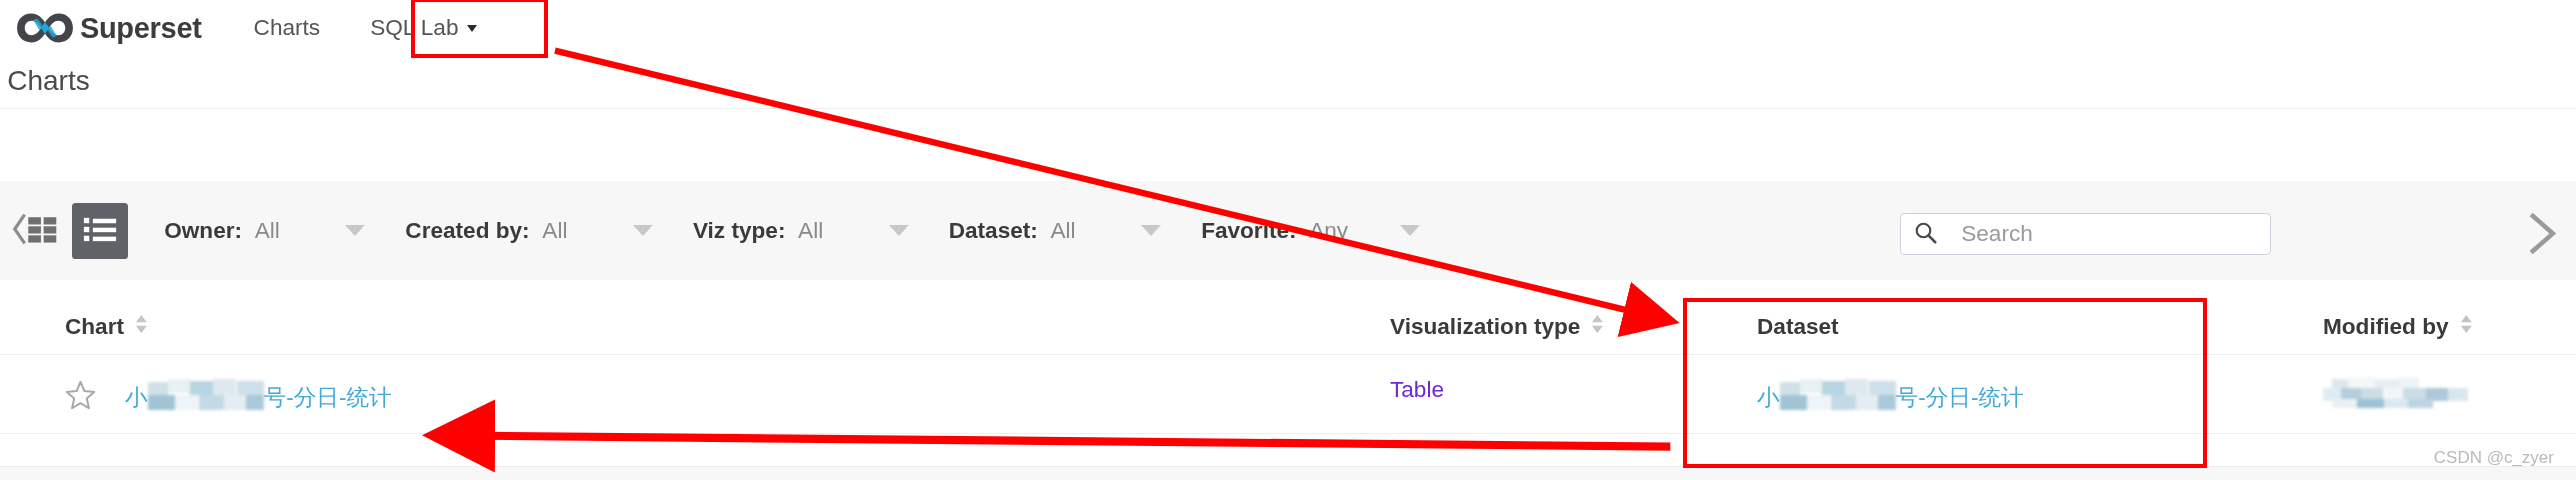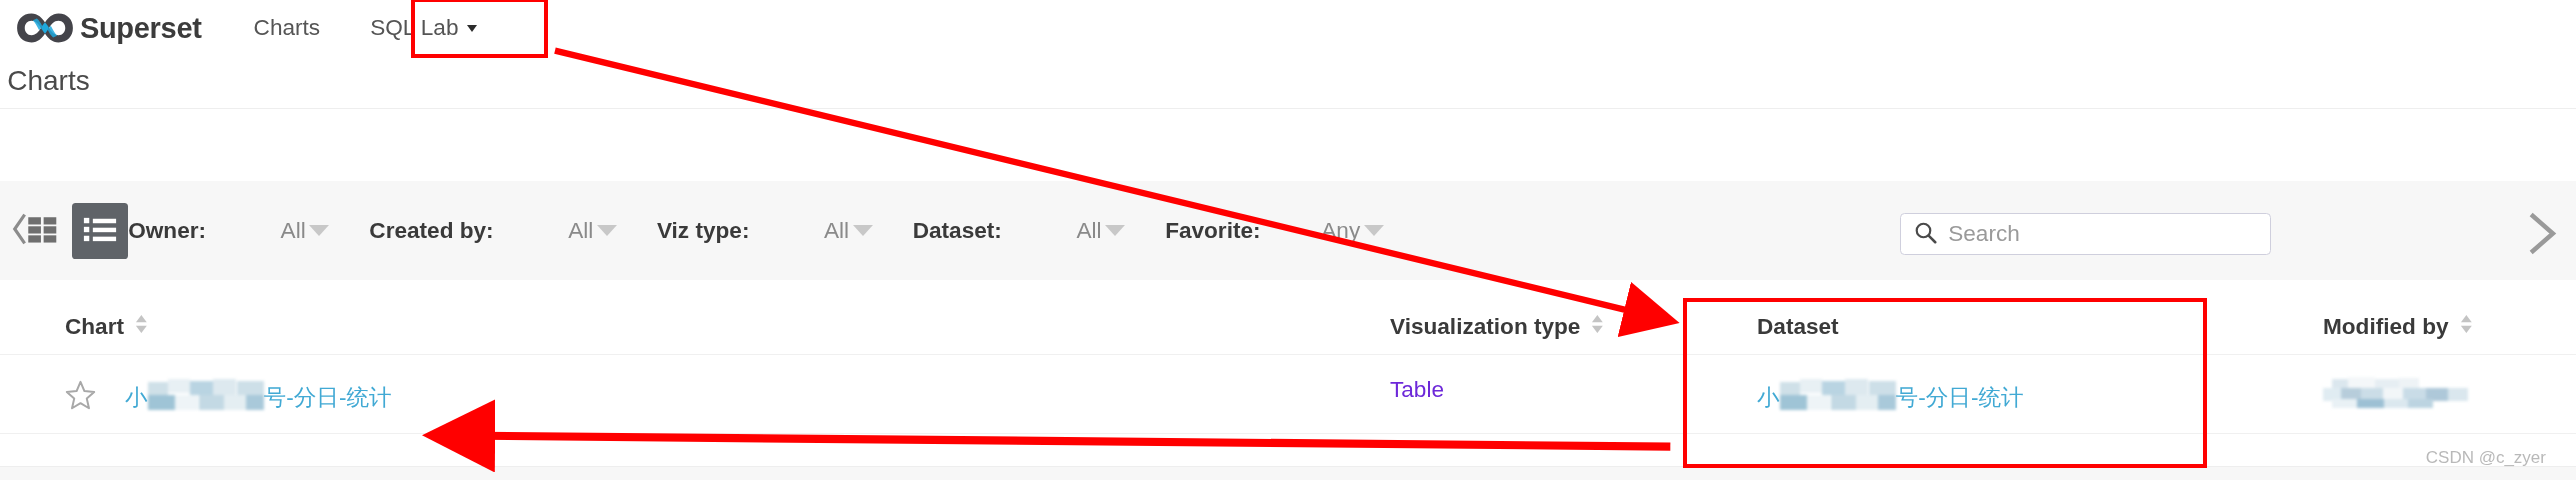--- a/index.html
+++ b/index.html
@@ -107,21 +107,21 @@
     cursor: pointer;
   }
   .toggle-list {
     background: #5f6368;
     border-radius: 3.6px;
     margin-left: 9px;
   }
   .filters {
     display: flex;
     align-items: center;
-    text-align: right;
+    margin-left: 36px;
   }
   .filter {
     display: flex;
     align-items: center;
     margin-right: 40px;
     white-space: nowrap;
   }
   .filter-label {
     font-size: 22.6px;
     font-weight: bold;
@@ -151,21 +151,21 @@
     display: flex;
     align-items: center;
     box-sizing: border-box;
   }
   .search-icon { margin-left: 12.7px; display: block; }
   .search-input {
     border: none;
     outline: none;
     font-size: 22.6px;
     color: #9a9a9a;
-    margin-left: 9px;
+    margin-left: 22px;
     width: 289px;
     font-family: "Liberation Sans", sans-serif;
     background: transparent;
   }
   .search-input::placeholder { color: #9a9a9a; }
   .next-chevron {
     position: absolute;
     left: 2522px; top: 210px;
     cursor: pointer;
   }
@@ -239,21 +239,21 @@
   }
   .anno-svg {
     position: absolute;
     left: 0; top: 0;
     width: 2576px; height: 481px;
     pointer-events: none;
   }
 
   .watermark {
     position: absolute;
-    right: 30px;
+    right: 22px;
     bottom: 12.7px;
     font-size: 17px;
     color: #b9b9b9;
     font-family: "Liberation Sans", sans-serif;
     white-space: nowrap;
   }
   .bottom-strip {
     position: absolute;
     left: 0; top: 466px;
     width: 2576px; height: 14.5px;

